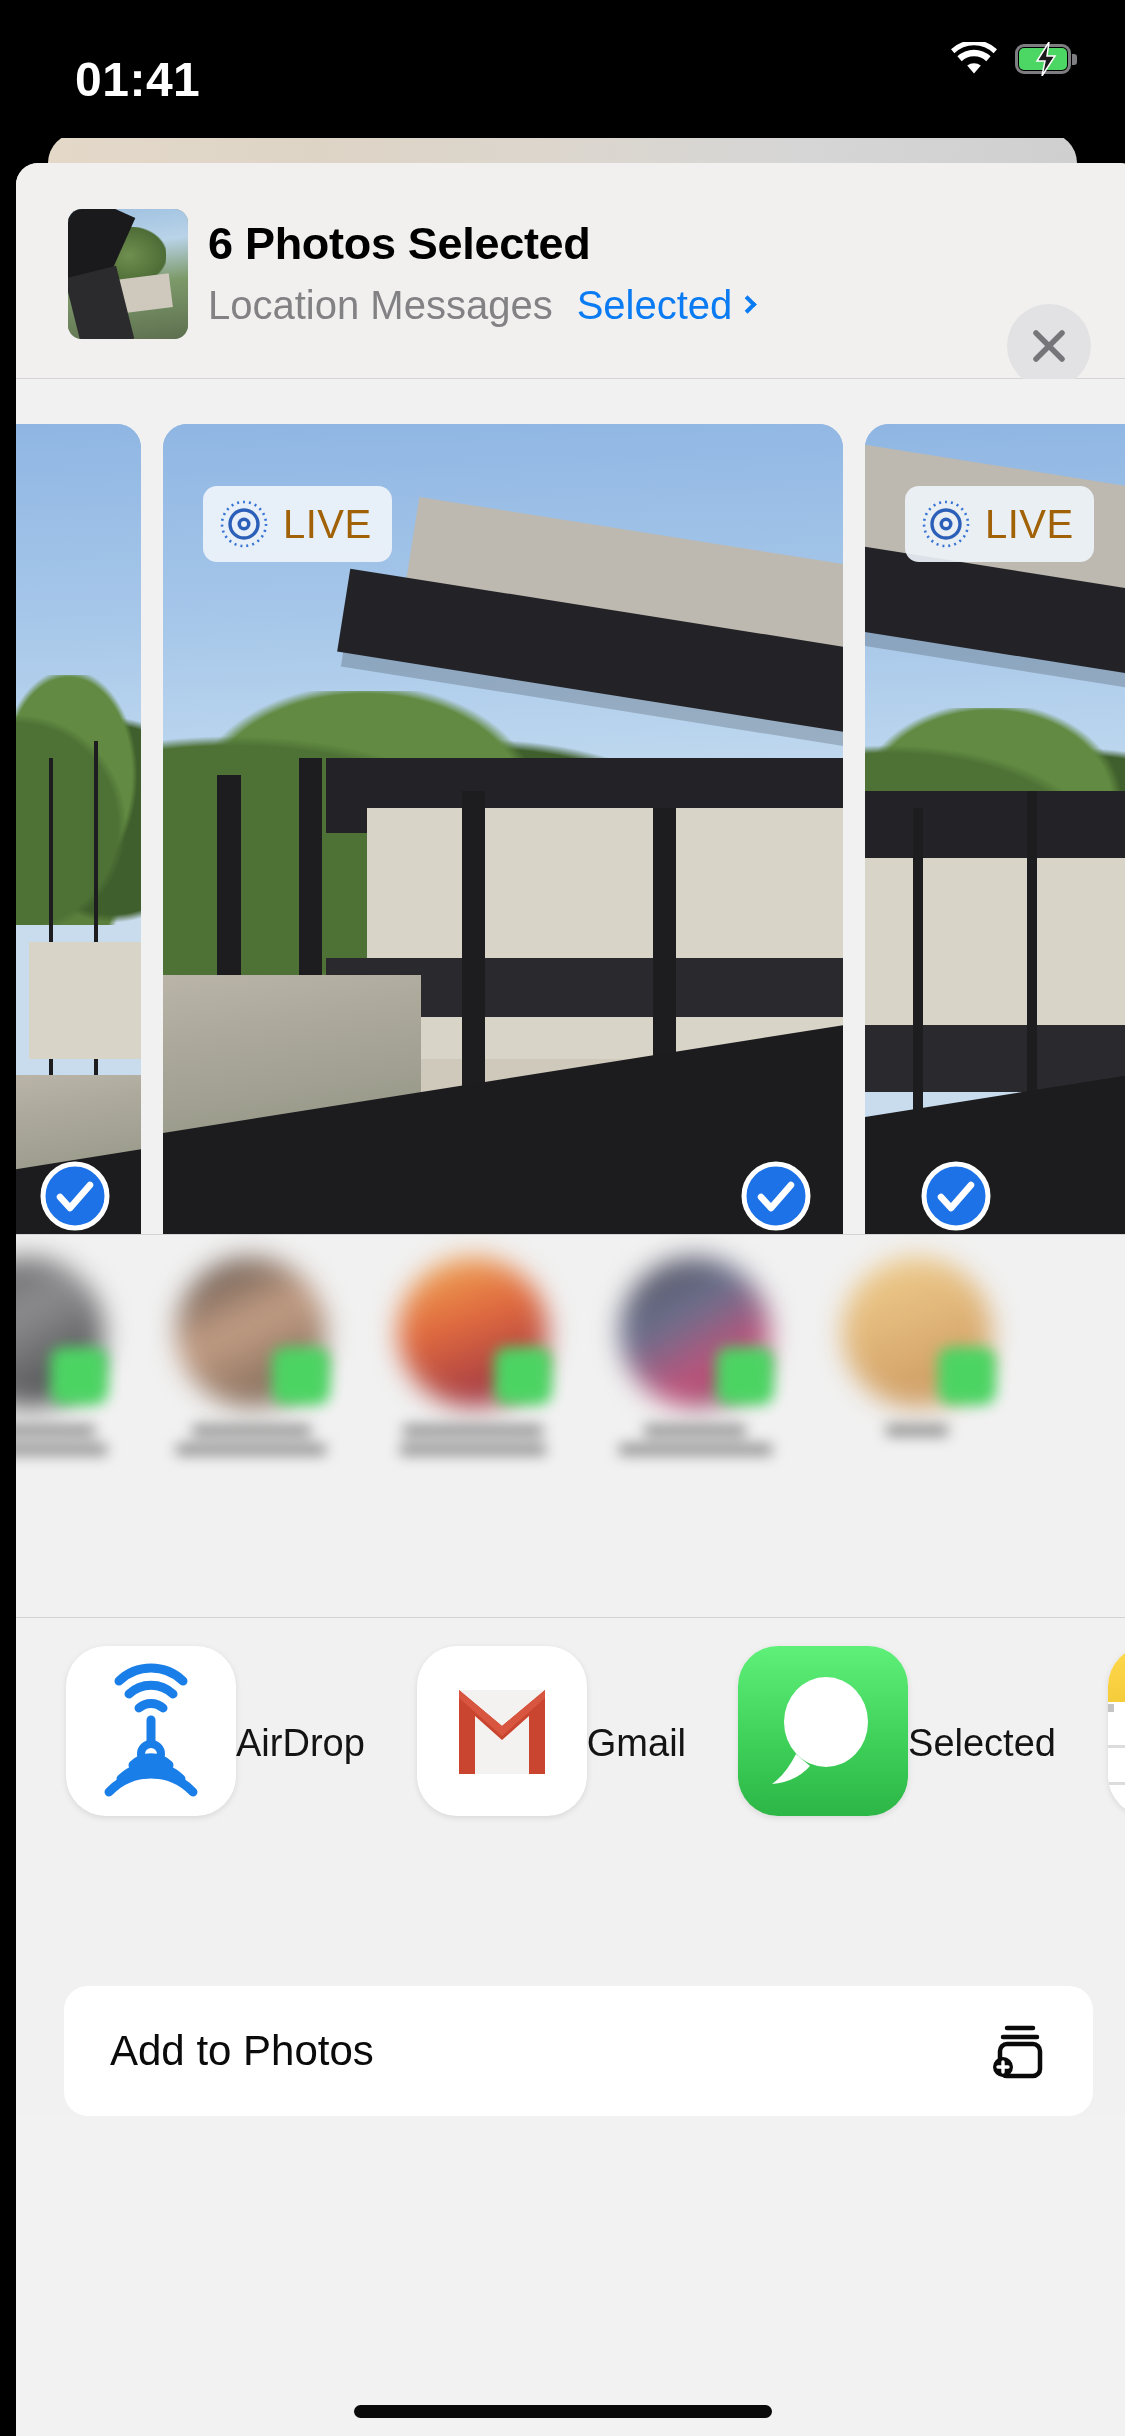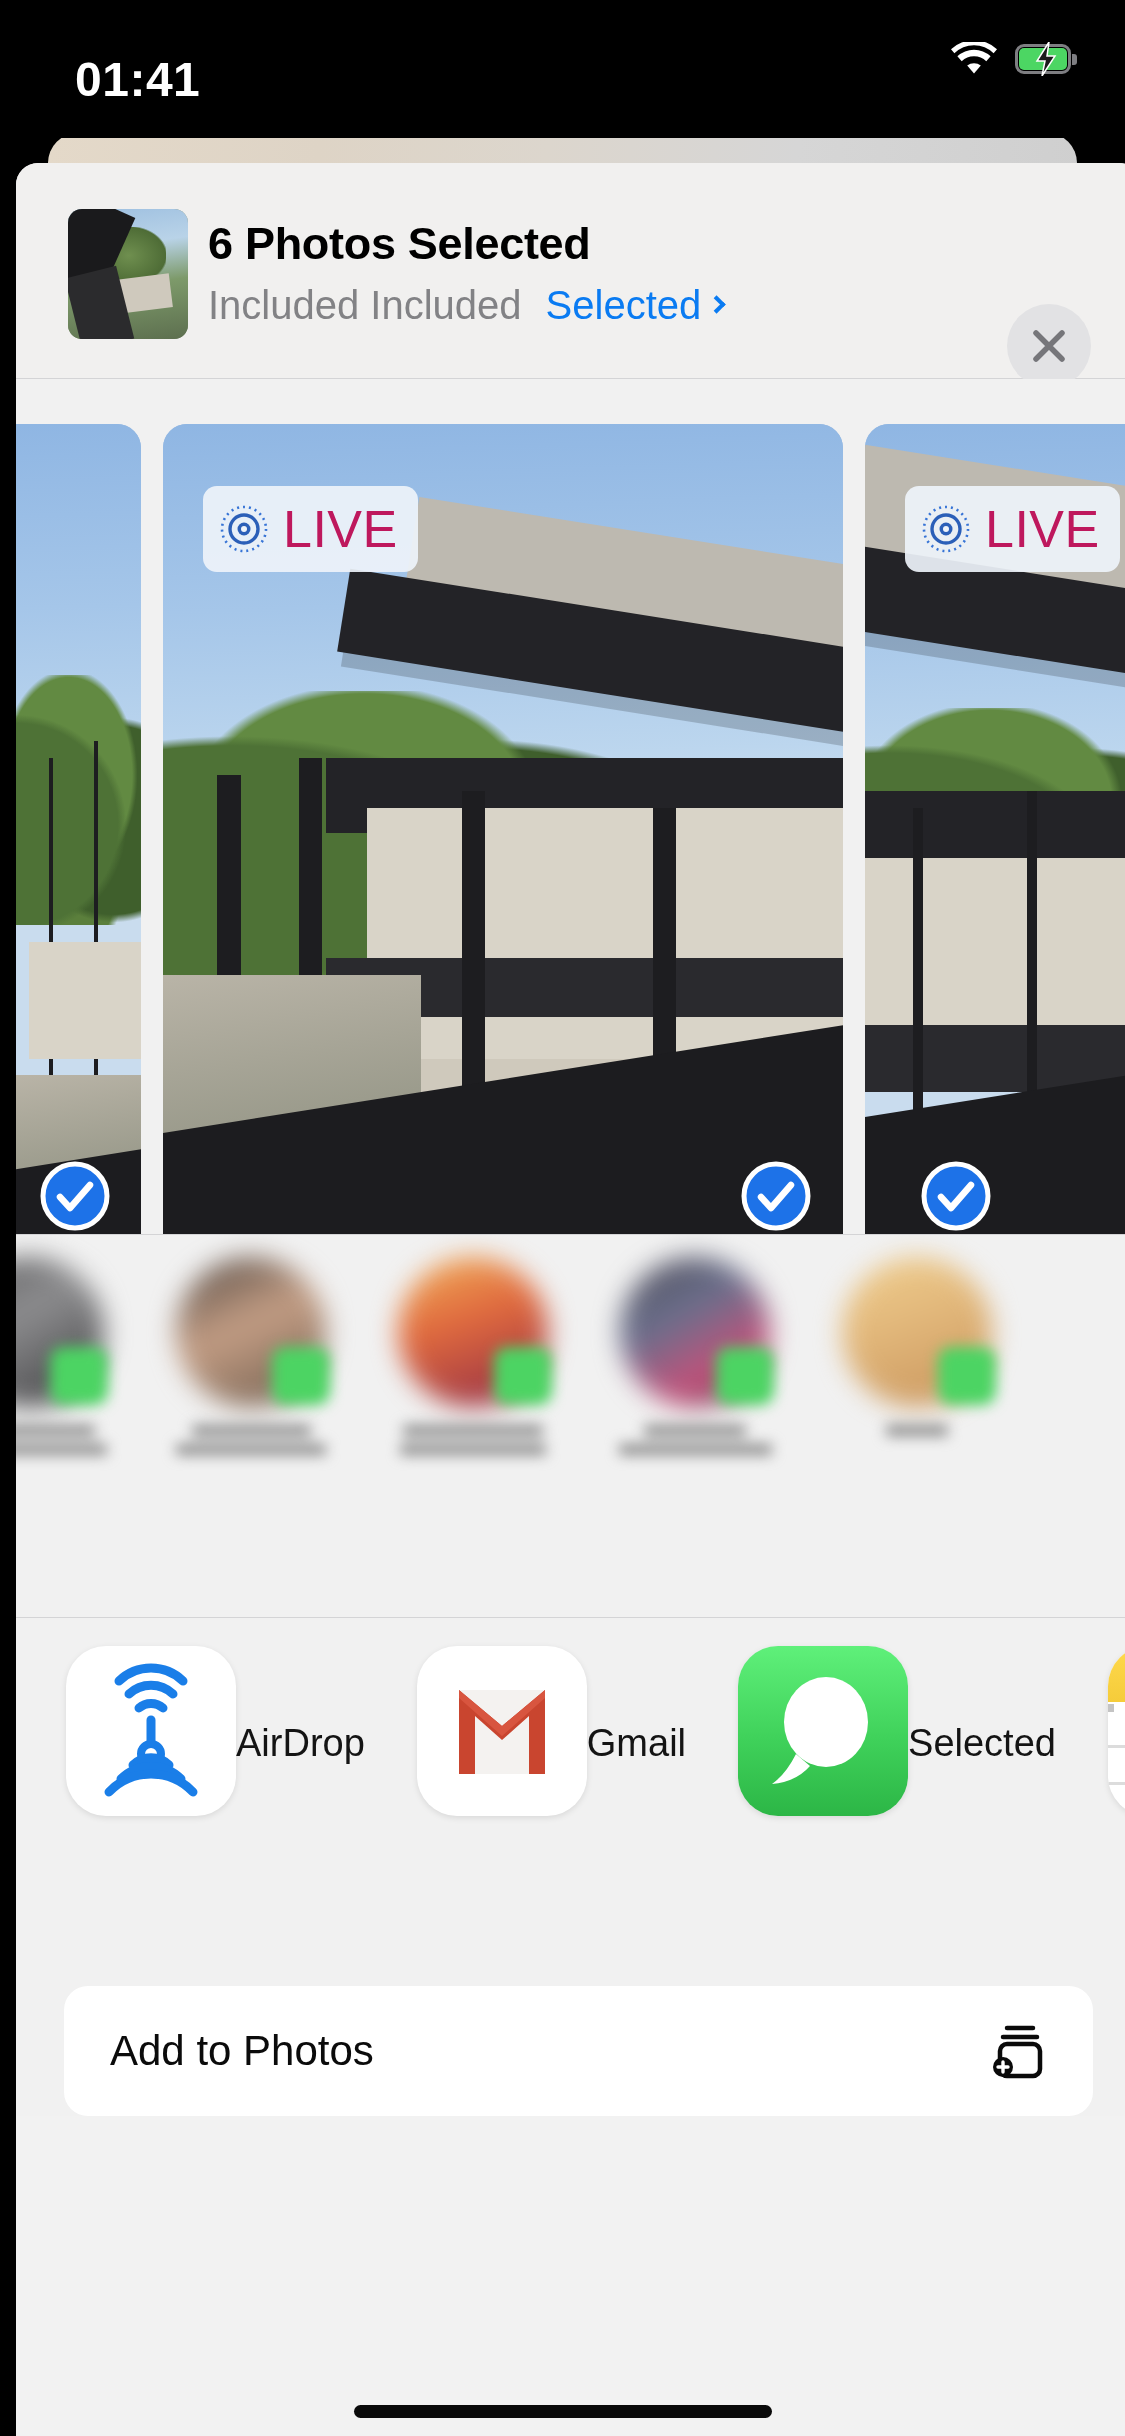--- a/index.html
+++ b/index.html
@@ -132,21 +132,21 @@
     background:radial-gradient(ellipse at 50% 100%, #4e7236 0%, #3c5a28 60%, transparent 65%); }
 
   .live-badge {
     position:absolute; left:40px; top:62px;
     display:flex; align-items:center; gap:14px;
     background:rgba(238,243,250,0.92); border-radius:14px;
     padding:13px 20px 13px 16px;
   }
   .live-badge.alt { left:40px; }
   .live-ico { width:50px; height:50px; flex:0 0 auto; }
-  .live-txt { font-size:52px; color:#be185d; font-weight:400; letter-spacing:0.5px; }
+  .live-txt { font-size:40px; color:#a16207; font-weight:400; letter-spacing:0.5px; }
 
   .check {
     position:absolute; right:32px; bottom:28px;
     width:70px; height:70px;
   }
   .check.left-pos { right:auto; left:24px; }
 
   
   .contacts {
     position:relative; height:382px; background:#f1f1f1;
@@ -236,21 +236,21 @@
     <div class="sheet-header">
       <div class="hdr-thumb">
         <div class="ph-sky"></div>
         <div class="ph-tree"></div>
         <div class="ph-dark1"></div>
         <div class="ph-wall"></div>
         <div class="ph-dark2"></div>
       </div>
       <div class="hdr-title">6 Photos Selected</div>
       <div class="hdr-subrow">
-        <div class="hdr-sub">Included Included</div>
+        <div class="hdr-sub">Location Messages</div>
         <div class="hdr-options">
           <span>Selected</span>
           <span class="chev"></span>
         </div>
       </div>
       <div class="hdr-close">
         <svg viewBox="0 0 44 44">
           <path d="M9 9 L35 35 M35 9 L9 35" stroke="#76767a" stroke-width="5.5" stroke-linecap="round"></path>
         </svg>
       </div>

